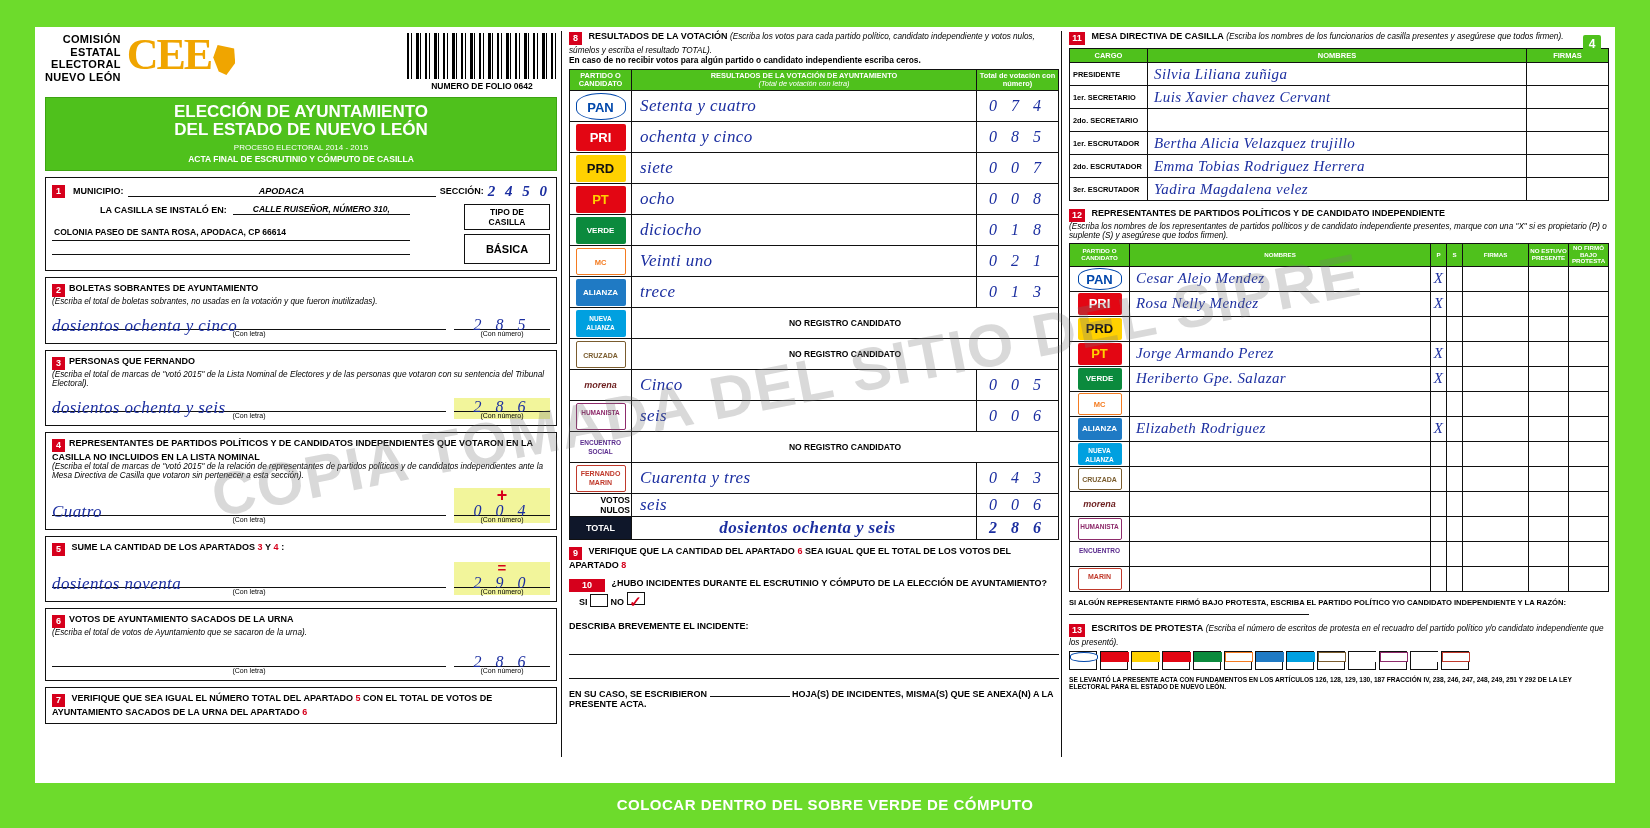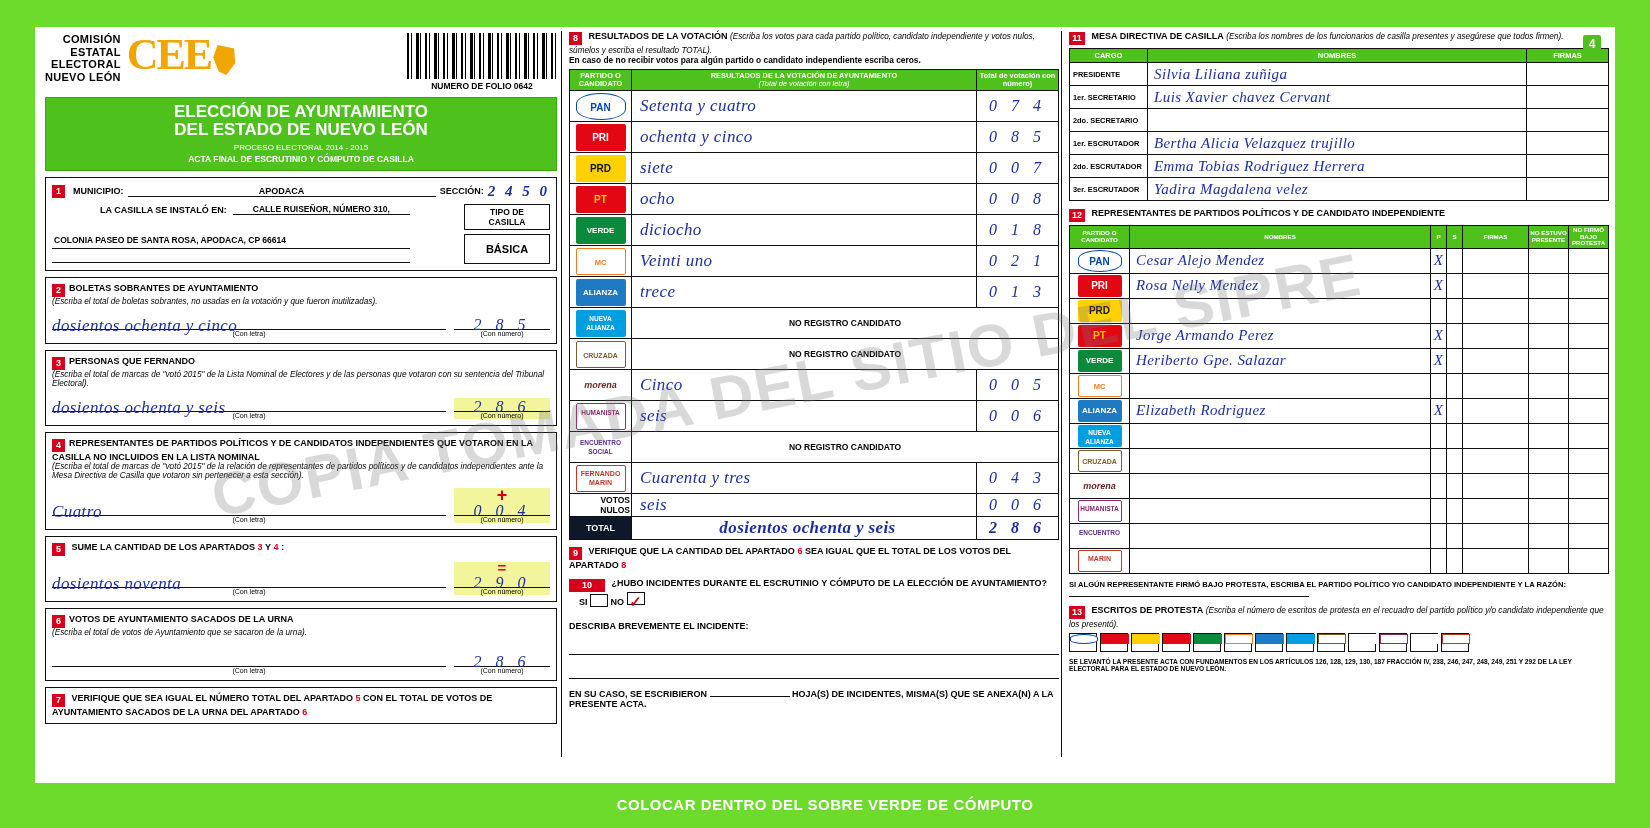--- a/index.html
+++ b/index.html
@@ -89,21 +89,21 @@
   .rule { border-bottom:1px solid #111; height:14px; }
   .hand {
     font-family:"Liberation Serif", serif;
     color:#1b2ea0; font-size:17px; font-style:italic;
     letter-spacing:.4px; white-space:nowrap;
   }
   .hand.sm { font-size:15px; }
   .conletra { font-size:7px; text-align:center; }
 
   .rowline { display:flex; align-items:flex-end; gap:6px; }
-  .fill { flex:1; border-bottom:1px solid #111; }
+  .fill { flex:1; border-bottom:1px solid #111;font-style:italic; }
 
   
   .mun-row { display:flex; align-items:center; gap:4px; font-size:9px; font-weight:bold; }
   .tipo-box { border:1px solid #111; text-align:center; padding:2px 8px; font-size:8.5px; font-weight:bold;}
   .basica-box { border:1px solid #111; text-align:center; padding:8px 8px; font-size:11px; font-weight:bold; margin-top:4px;}
 
   .yellow { background:#f2f59b; }
 
   
   .c2head { font-size:8.6px; }
@@ -119,21 +119,21 @@
     font-family:"Liberation Serif", serif; color:#1b2ea0; font-size:16px; font-style:italic;
     letter-spacing:5px;
   }
   .noreg { text-align:center; font-size:8.5px; font-weight:bold; }
   .totalrow td { background:#0f172a; color:#fff; font-weight:bold; font-size:9px; text-align:center;}
   .nulos { font-weight:bold; font-size:8.5px; text-align:right; }
 
   
   .logo {
     width:50px; height:27px; display:inline-block; border-radius:2px;
-    font-size:10px; font-weight:bold; color:#fff; line-height:27px; text-align:center;
+    font-size:13px; font-weight:bold; color:#fff; line-height:27px; text-align:center;
     font-family:"Liberation Sans", sans-serif;
   }
   .l-pan { background:#fff; color:#0047ab; border:1px solid #0047ab; border-radius:50%/40%; }
   .l-pri { background:#e30613; color:#fff; }
   .l-prd { background:#ffd100; color:#111; }
   .l-pt  { background:#e30613; color:#ffd100; }
   .l-verde { background:#0b8a3d; color:#fff; font-size:8px;}
   .l-mc { background:#fff; color:#f47b20; border:1px solid #f47b20; font-size:7.5px;}
   .l-alianza { background:#1f7ac4; color:#fff; font-size:8px;}
   .l-na { background:#00a0e0; color:#fff; font-size:6.5px; line-height:9px; padding-top:4px;}
@@ -225,21 +225,21 @@
           <span class="num">1</span>
           <span>MUNICIPIO:</span>
           <span class="fill" style="text-align:center;">
             <span>APODACA</span>
           </span>
           <span>SECCIÓN:</span>
           <span class="hand sm" style="letter-spacing:3px;">2 4 5 0</span>
         </div>
         <div style="display:flex; gap:8px;">
           <div style="flex:1;">
-            <div class="rowline" style="margin-bottom:20px;padding-left:48px;">
+            <div class="rowline" style="margin-bottom:12px;padding-left:48px;">
               <span class="lbl">LA CASILLA SE INSTALÓ EN:</span>
               <span class="fill" style="text-align:center; font-size:8.5px; font-weight:bold;">
                 <span>CALLE RUISEÑOR, NÚMERO 310,</span>
               </span>
             </div>
             <div class="rule" style="font-size:8.5px; font-weight:bold; padding-left:2px;">
               <span>COLONIA PASEO DE SANTA ROSA, APODACA, CP 66614</span>
             </div>
             <div class="rule"></div>
           </div>
@@ -514,20 +514,21 @@
             <td class="cargo">3er. ESCRUTADOR</td>
             <td class="nom"><span class="hand sm">Yadira Magdalena velez</span></td>
             <td class="firma"></td>
           </tr>
         </tbody>
       </table>
 
       <div style="margin-top:7px;">
         <span class="num" style="width:16px;">12</span>
         <span class="lbl">REPRESENTANTES DE PARTIDOS POLÍTICOS Y DE CANDIDATO INDEPENDIENTE</span>
+        <div class="ital">(Escriba los nombres de los representantes de partidos políticos y de candidato independiente presentes, marque con una "X" si es propietario (P) o suplente (S) y asegúrese que todos firmen).</div>
       </div>
 
       <table class="reps">
         <thead>
           <tr>
             <th style="width:60px;">PARTIDO O CANDIDATO</th>
             <th>NOMBRES</th>
             <th style="width:16px;">P</th>
             <th style="width:16px;">S</th>
             <th style="width:66px;">FIRMAS</th>

